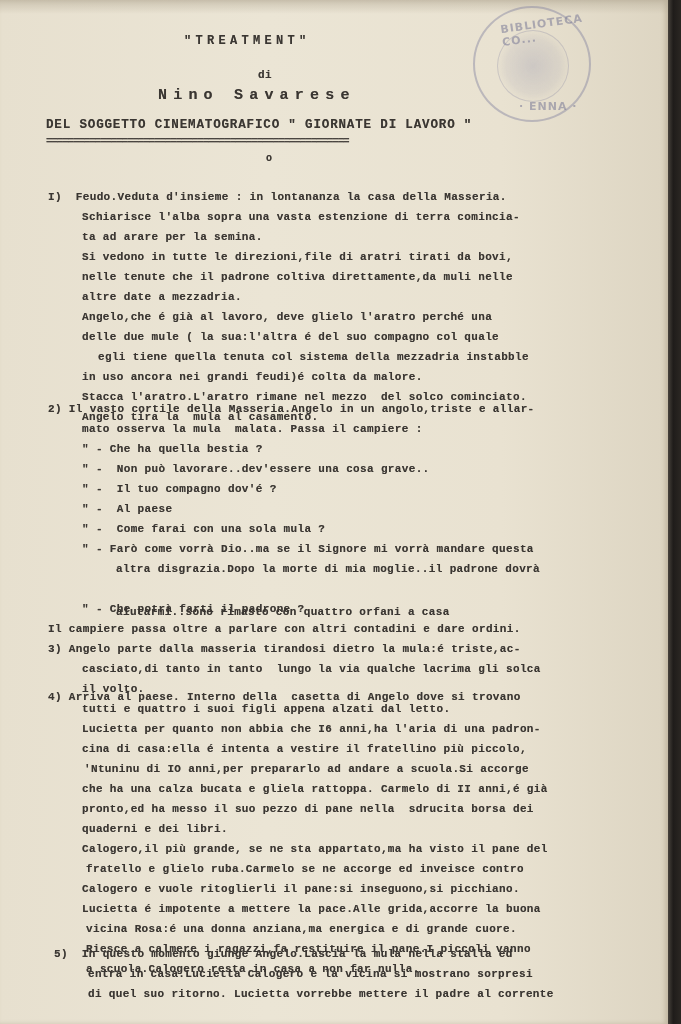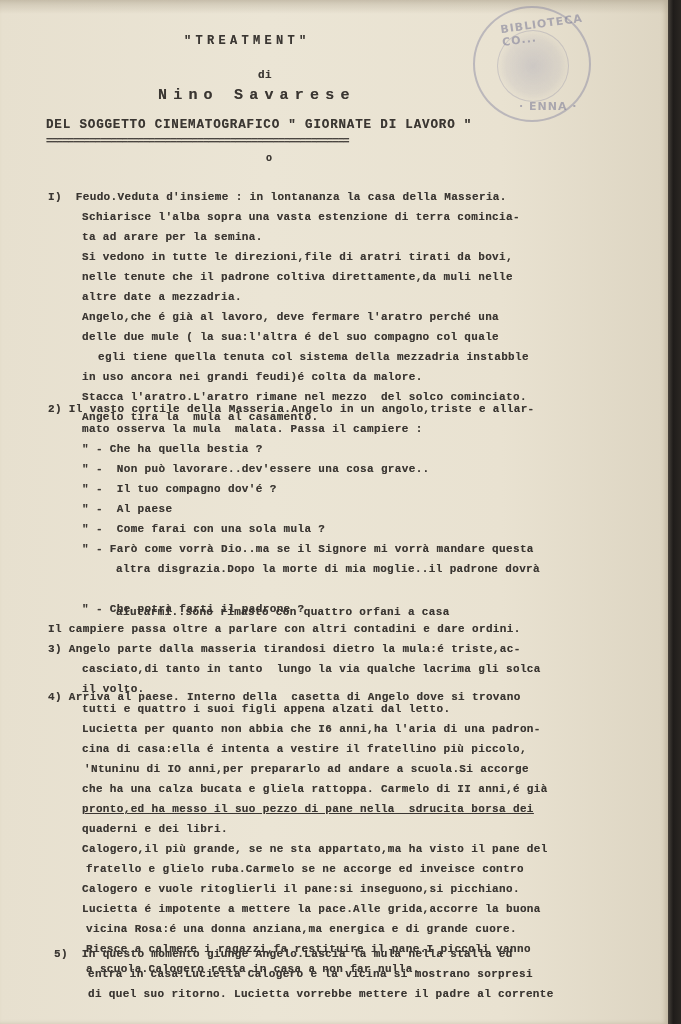--- a/index.html
+++ b/index.html
@@ -67,21 +67,21 @@
   <div class="line rule" style="left:46px; top:136px;">========================================================</div>
   <div class="line" style="left:266px; top:154px; font-size:10px;">o</div>
 
   <div id="body-lines">
       <div class="line" style="left: 48px; top: 192px;">I)  Feudo.Veduta d'insieme : in lontananza la casa della Masseria.</div>
       <div class="line" style="left: 82px; top: 212px;">Schiarisce l'alba sopra una vasta estenzione di terra comincia-</div>
       <div class="line" style="left: 82px; top: 232px;">ta ad arare per la semina.</div>
       <div class="line" style="left: 82px; top: 252px;">Si vedono in tutte le direzioni,file di aratri tirati da bovi,</div>
       <div class="line" style="left: 82px; top: 272px;">nelle tenute che il padrone coltiva direttamente,da muli nelle</div>
       <div class="line" style="left: 82px; top: 292px;">altre date a mezzadria.</div>
-      <div class="line" style="left: 82px; top: 312px;">Angelo,che é già al lavoro, deve fermare l'aratro perché una</div>
+      <div class="line" style="left: 82px; top: 312px;">Angelo,che é già al lavoro, deve glielo l'aratro perché una</div>
       <div class="line" style="left: 82px; top: 332px;">delle due mule ( la sua:l'altra é del suo compagno col quale</div>
       <div class="line" style="left: 98px; top: 352px;">egli tiene quella tenuta col sistema della mezzadria instabble</div>
       <div class="line" style="left: 82px; top: 372px;">in uso ancora nei grandi feudi)é colta da malore.</div>
       <div class="line" style="left: 82px; top: 392px;">Stacca l'aratro.L'aratro rimane nel mezzo  del solco cominciato.</div>
       <div class="line" style="left: 82px; top: 412px;">Angelo tira la  mula al casamento.</div>
       <div class="line" style="left: 48px; top: 404px;">2) Il vasto cortile della Masseria.Angelo in un angolo,triste e allar-</div>
       <div class="line" style="left: 82px; top: 424px;">mato osserva la mula  malata. Passa il campiere :</div>
       <div class="line" style="left: 82px; top: 444px;">" - Che ha quella bestia ?</div>
       <div class="line" style="left: 82px; top: 464px;">" -  Non può lavorare..dev'essere una cosa grave..</div>
       <div class="line" style="left: 82px; top: 484px;">" -  Il tuo compagno dov'é ?</div>
@@ -94,21 +94,21 @@
       <div class="line" style="left: 48px; top: 624px;">Il campiere passa oltre a parlare con altri contadini e dare ordini.</div>
       <div class="line" style="left: 48px; top: 644px;">3) Angelo parte dalla masseria tirandosi dietro la mula:é triste,ac-</div>
       <div class="line" style="left: 82px; top: 664px;">casciato,di tanto in tanto  lungo la via qualche lacrima gli solca</div>
       <div class="line" style="left: 82px; top: 684px;">il volto.</div>
       <div class="line" style="left: 48px; top: 684px; margin-top: 8px;">4) Arriva al paese. Interno della  casetta di Angelo dove si trovano</div>
       <div class="line" style="left: 82px; top: 704px;">tutti e quattro i suoi figli appena alzati dal letto.</div>
       <div class="line" style="left: 82px; top: 724px;">Lucietta per quanto non abbia che I6 anni,ha l'aria di una padron-</div>
       <div class="line" style="left: 82px; top: 744px;">cina di casa:ella é intenta a vestire il fratellino più piccolo,</div>
       <div class="line" style="left: 84px; top: 764px;">'Ntuninu di IO anni,per prepararlo ad andare a scuola.Si accorge</div>
       <div class="line" style="left: 82px; top: 784px;">che ha una calza bucata e gliela rattoppa. Carmelo di II anni,é già</div>
-      <div class="line" style="left: 82px; top: 804px; text-decoration: underline;">pronto,ed ha messo il suo pezzo di pane nella  sdrucita borsa dei</div>
+      <div class="line" style="left: 82px; top: 804px;">pronto,ed ha messo il suo pezzo di pane nella  sdrucita borsa dei</div>
       <div class="line" style="left: 82px; top: 824px;">quaderni e dei libri.</div>
       <div class="line" style="left: 82px; top: 844px;">Calogero,il più grande, se ne sta appartato,ma ha visto il pane del</div>
       <div class="line" style="left: 86px; top: 864px;">fratello e glielo ruba.Carmelo se ne accorge ed inveisce contro</div>
       <div class="line" style="left: 82px; top: 884px;">Calogero e vuole ritoglierli il pane:si inseguono,si picchiano.</div>
       <div class="line" style="left: 82px; top: 904px;">Lucietta é impotente a mettere la pace.Alle grida,accorre la buona</div>
       <div class="line" style="left: 86px; top: 924px;">vicina Rosa:é una donna anziana,ma energica e di grande cuore.</div>
       <div class="line" style="left: 86px; top: 944px;">Riesce a calmere i ragazzi,fa restituire il pane.I piccoli vanno</div>
       <div class="line" style="left: 86px; top: 964px;">a scuola.Calogero resta in casa a non far nulla.</div>
       <div class="line" style="left: 54px; top: 949px;">5)  In questo momento giunge Angelo.Lascia la mula nella stalla ed</div>
       <div class="line" style="left: 88px; top: 969px;">entra in casa.Lucietta Calogero e la vicina si mostrano sorpresi</div>

